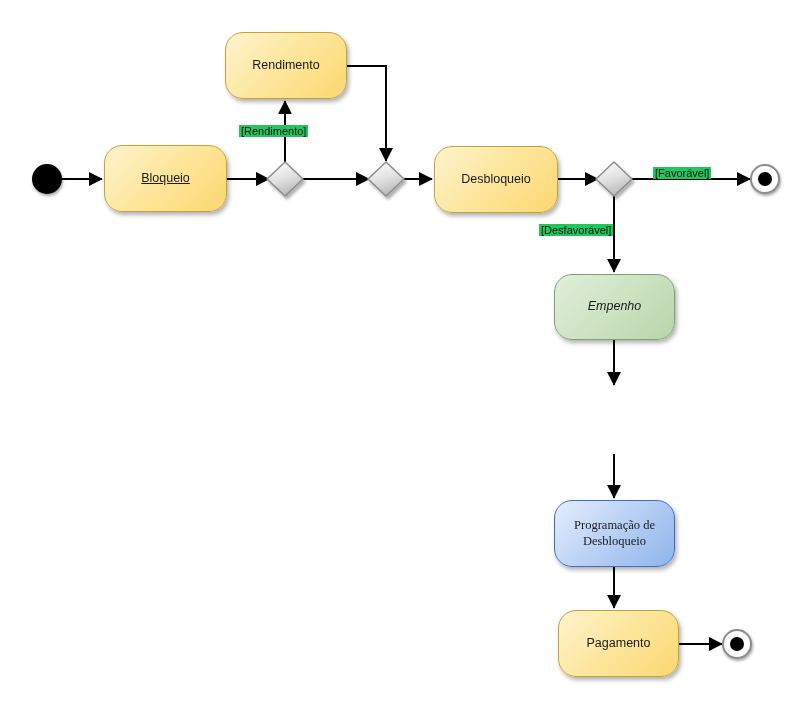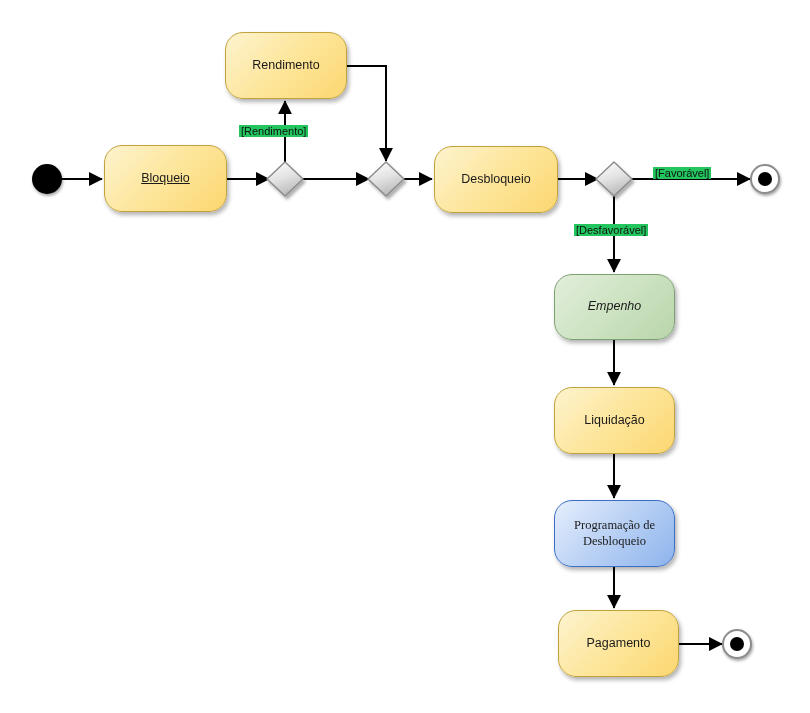--- a/index.html
+++ b/index.html
@@ -139,34 +139,31 @@
   </div>
 
   <div class="node yellow" style="left:434px;top:146px;width:124px;height:67px;">
     <span>Desbloqueio</span>
   </div>
 
   <div class="node green" style="left:554px;top:274px;width:121px;height:66px;font-style:italic;">
     <span>Empenho</span>
   </div>
 
-  <div class="node yellow" style="left:554px;top:387px;width:121px;height:67px;">
-    <span>Liquidação</span>
-  </div>
 
   <div class="node blue" style="left:554px;top:500px;width:121px;height:67px;font-family:Liberation Serif, serif;">
     <span>
       <span>Programação de</span><br>
       <span>Desbloqueio</span>
     </span>
   </div>
 
   <div class="node yellow" style="left:558px;top:610px;width:121px;height:67px;">
     <span>Pagamento</span>
   </div>
 
   <div class="edge-label" style="left:239px;top:125px;">[Rendimento]</div>
 
   <div class="edge-label" style="left:653px;top:167px;">[Favorável]</div>
 
-  <div class="edge-label" style="left:574px;top:224px;">[Desfavorável]</div>
+  <div class="edge-label" style="left:539px;top:224px;">[Desfavorável]</div>
 
 </div>
 
 </body></html>

